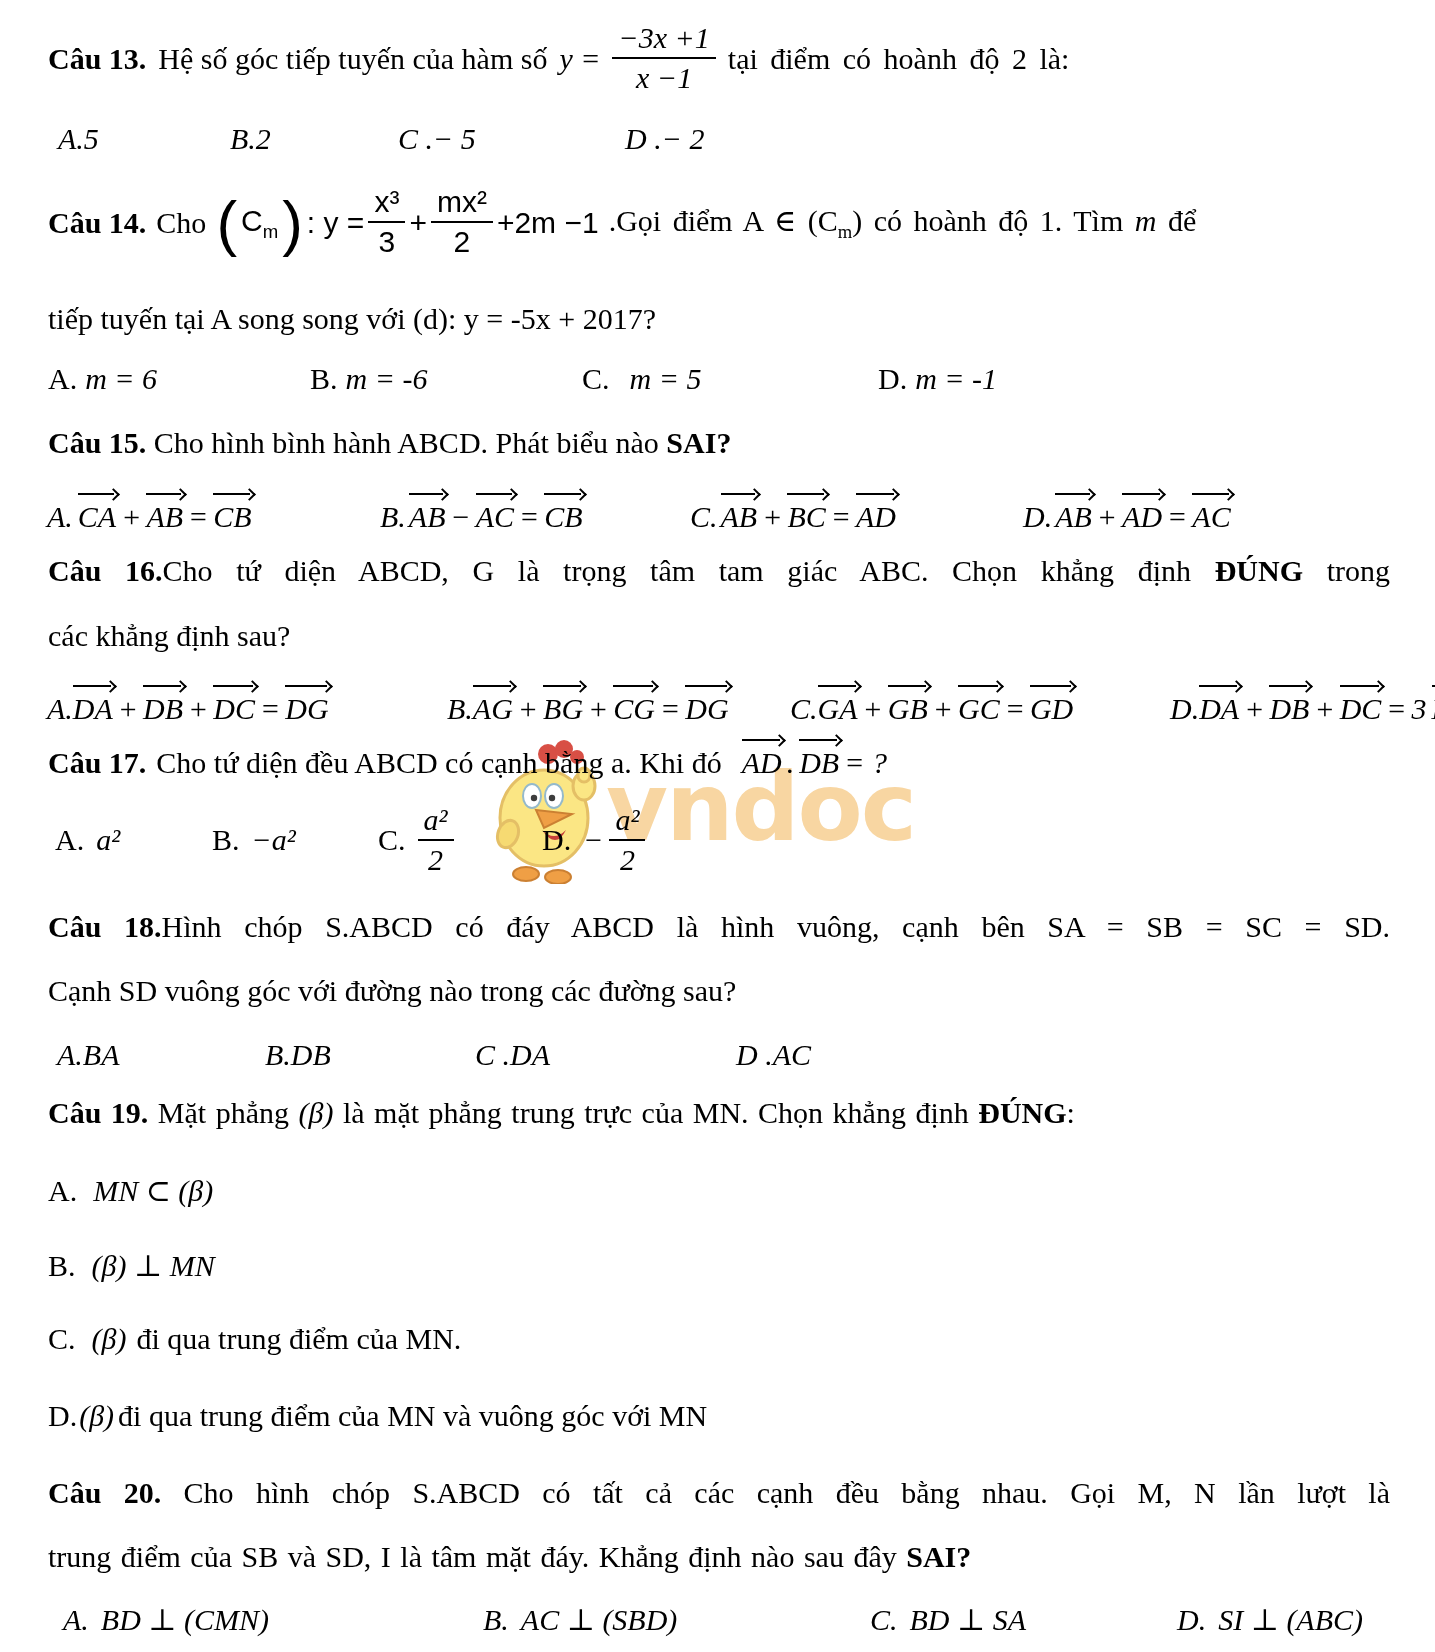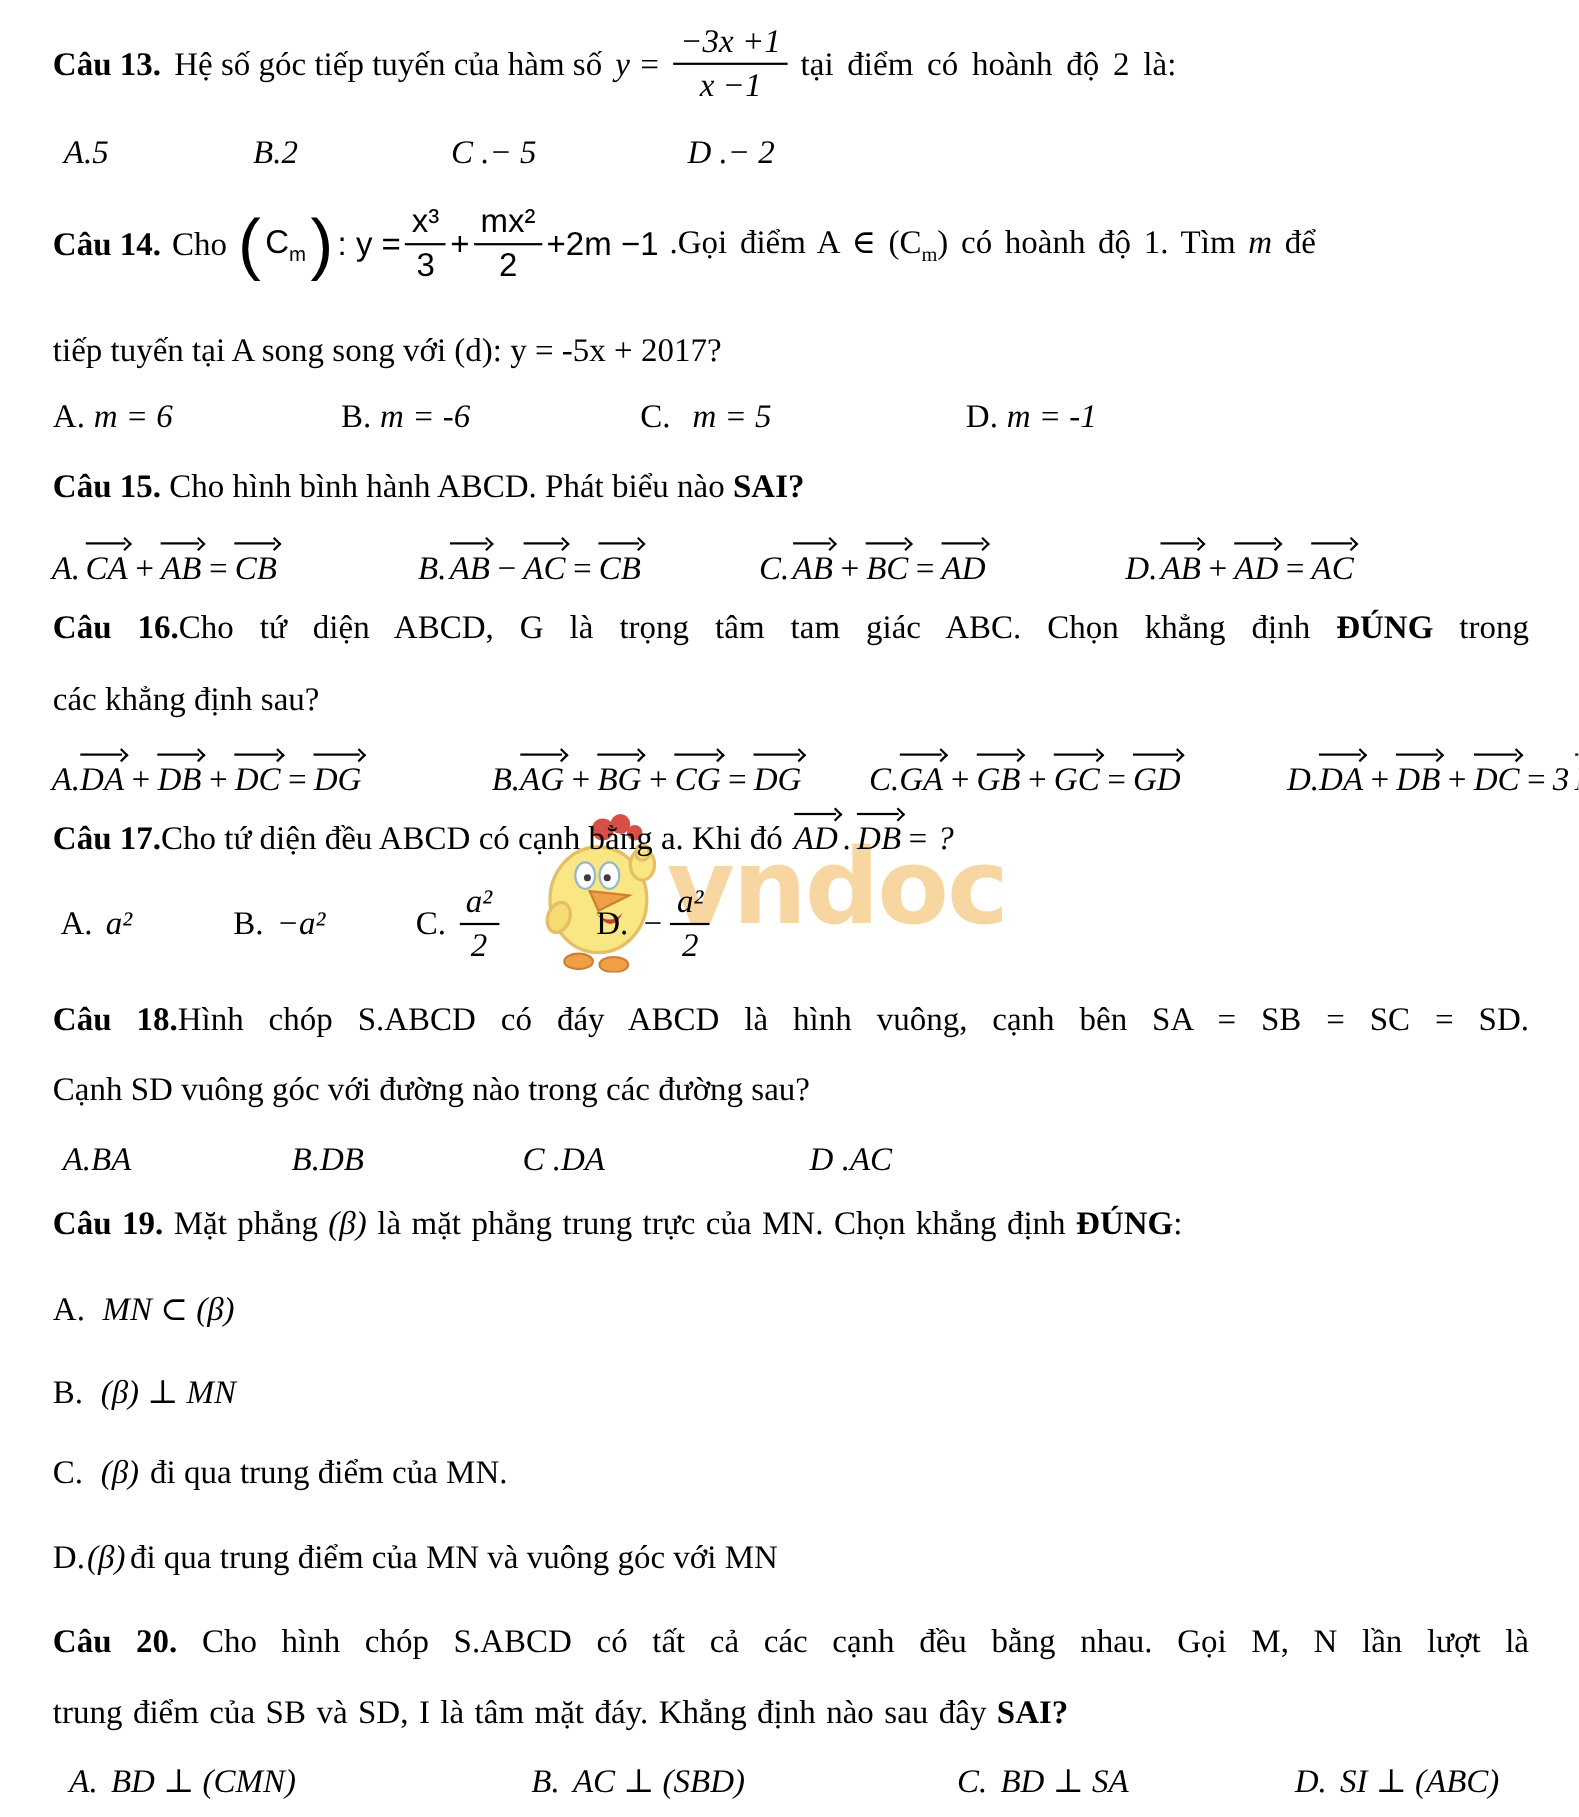--- a/index.html
+++ b/index.html
@@ -66,21 +66,21 @@
         <span class="it">y =</span>
         <span class="frac it">
           <span class="num">−3x +1</span>
           <span class="den">x −1</span>
         </span>
         <span class="ws5">tại điểm có hoành độ 2 là:</span>
     </div>
     <div class="row" style="top:122px;height:42px;">
       <span class="opt it" style="left:58px;"><span>A.</span><span>5</span></span>
       <span class="opt it" style="left:230px;"><span>B.</span><span>2</span></span>
-      <span class="opt it" style="left:410px;"><span>C .</span><span>− 5</span></span>
+      <span class="opt it" style="left:398px;"><span>C .</span><span>− 5</span></span>
       <span class="opt it" style="left:625px;"><span>D .</span><span>− 2</span></span>
     </div>
 
     <div class="blk flexline" style="top:186px;gap:10px;">
       <span class="b">Câu 14.</span>
         <span>Cho</span>
         <span class="sans flexline" style="gap:4px;">
           <span class="bigp">(</span>
           <span><span>C</span><sub>m</sub></span>
           <span class="bigp">)</span>
@@ -181,21 +181,21 @@
             <span>+</span>
             <span class="vec">DB</span>
             <span>+</span>
             <span class="vec">DC</span>
             <span>=</span>
             <span>3</span>
             <span class="vec">DG</span>
           </span></span>
     </div>
 
-    <div class="blk flexline" style="top:744px;">
+    <div class="blk flexline" style="top:744px;gap:10px;">
       <span class="b">Câu 17.</span>
         <span>Cho tứ diện đều ABCD có cạnh bằng a. Khi đó</span>
         <span class="toks" style="margin-left:10px;">
           <span class="vec">AD</span>
           <span>.</span>
           <span class="vec">DB</span>
           <span>= ?</span>
         </span>
     </div>
     <div class="row" style="top:796px;height:90px;">

